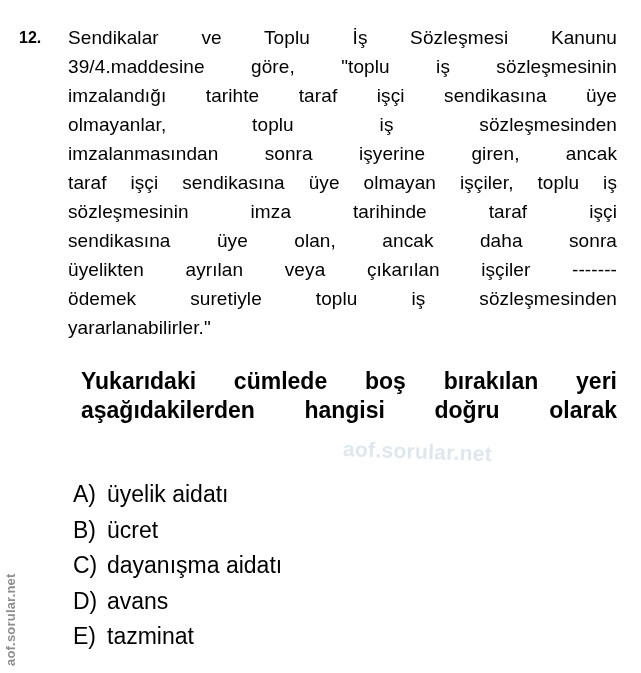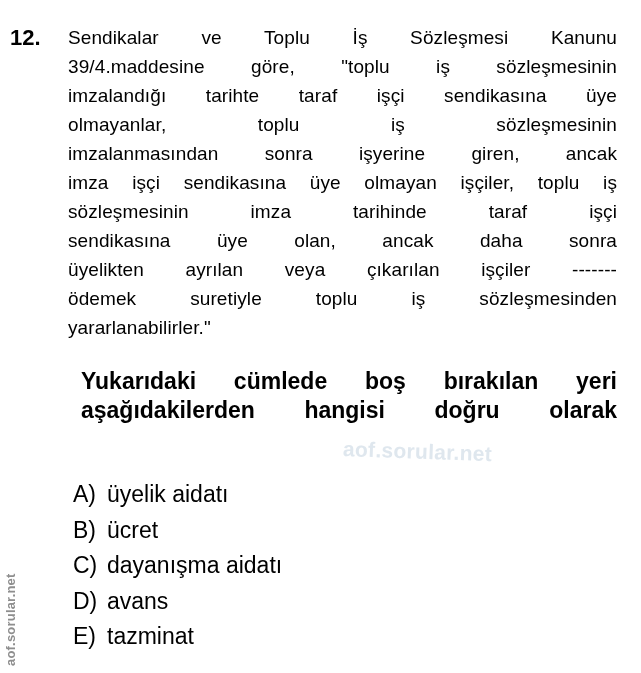--- a/index.html
+++ b/index.html
@@ -10,23 +10,23 @@
     body {
       width: 641px;
       height: 673px;
       position: relative;
       overflow: hidden;
       font-family: "Liberation Sans", sans-serif;
       color: #000000;
     }
     .q-number {
       position: absolute;
-      left: 10px;
+      left: 19px;
       top: 23px;
-      font-size: 22px;
+      font-size: 16px;
       font-weight: bold;
       line-height: 29px;
     }
     .q-stem {
       position: absolute;
       left: 68px;
       top: 23px;
       width: 549px;
       font-size: 19px;
       line-height: 29px;
@@ -111,23 +111,23 @@
   </style>
 </head>
 <body>
 
 <div class="q-number">12.</div>
 
 <div class="q-stem">
   <span class="line">Sendikalar ve Toplu İş Sözleşmesi Kanunu</span>
   <span class="line">39/4.maddesine göre, "toplu iş sözleşmesinin</span>
   <span class="line">imzalandığı tarihte taraf işçi sendikasına üye</span>
-  <span class="line">olmayanlar, toplu iş sözleşmesinin</span>
+  <span class="line">olmayanlar, toplu iş sözleşmesinden</span>
   <span class="line">imzalanmasından sonra işyerine giren, ancak</span>
-  <span class="line">imza işçi sendikasına üye olmayan işçiler, toplu iş</span>
+  <span class="line">taraf işçi sendikasına üye olmayan işçiler, toplu iş</span>
   <span class="line">sözleşmesinin imza tarihinde taraf işçi</span>
   <span class="line">sendikasına üye olan, ancak daha sonra</span>
   <span class="line">üyelikten ayrılan veya çıkarılan işçiler -------</span>
   <span class="line">ödemek suretiyle toplu iş sözleşmesinden</span>
   <span class="line last">yararlanabilirler."</span>
 </div>
 
 <div class="q-prompt">
   <span class="line">Yukarıdaki cümlede boş bırakılan yeri</span>
   <span class="line">aşağıdakilerden hangisi doğru olarak</span>

